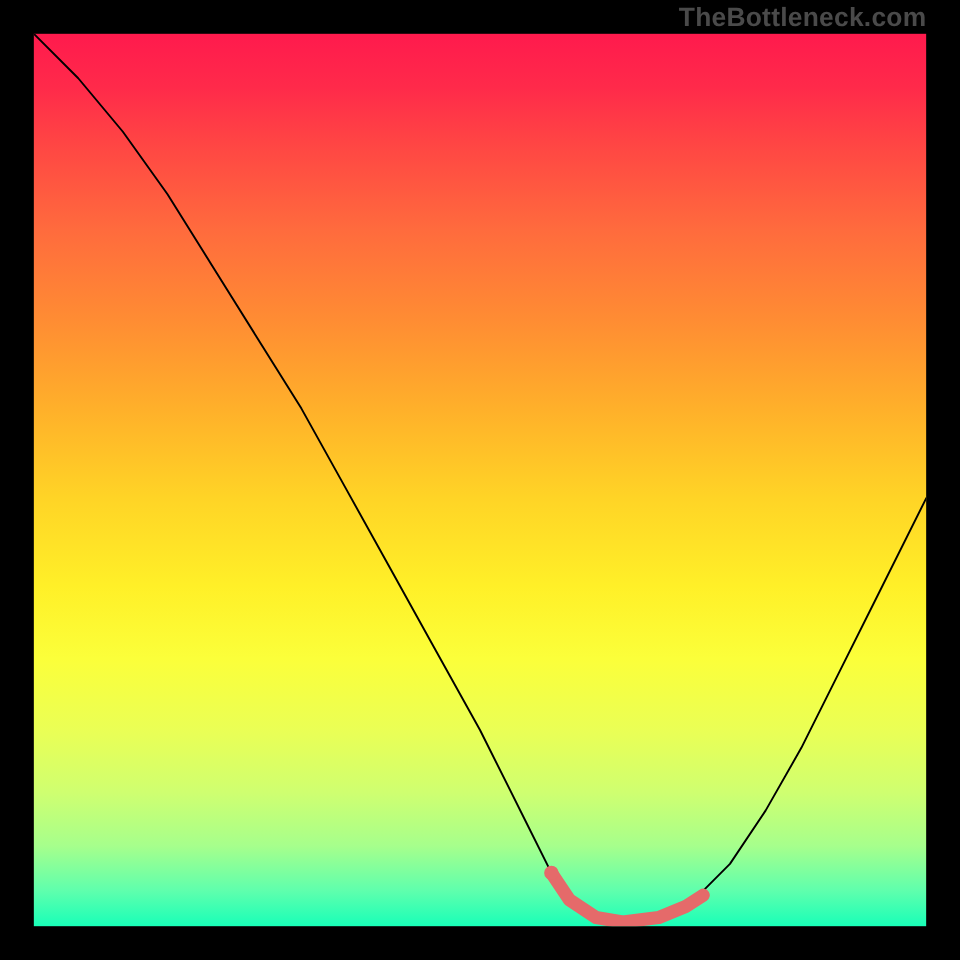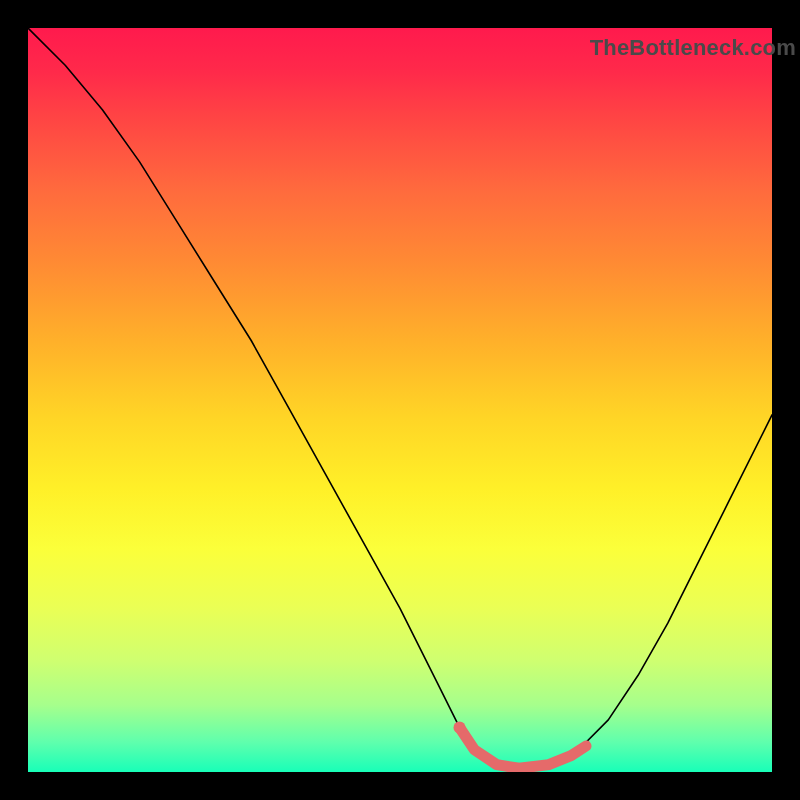--- a/index.html
+++ b/index.html
@@ -7,27 +7,26 @@
     width: 800px;
     height: 800px;
     background: #000;
     position: relative;
     font-family: Arial, Helvetica, sans-serif;
     overflow: hidden;
   }
   .watermark {
     position: absolute;
     top: 2px;
-    right: 4px;
+    right: 28px;
     color: #4a4a4a;
     font-size: 22px;
     font-weight: bold;
     letter-spacing: 0.2px;
     z-index: 10;
-    margin-top: 33px;
   }
   .plot-area {
     position: absolute;
     left: 28px;
     top: 28px;
     width: 744px;
     height: 744px;
     overflow: hidden;
   }
   .gradient-bg {

